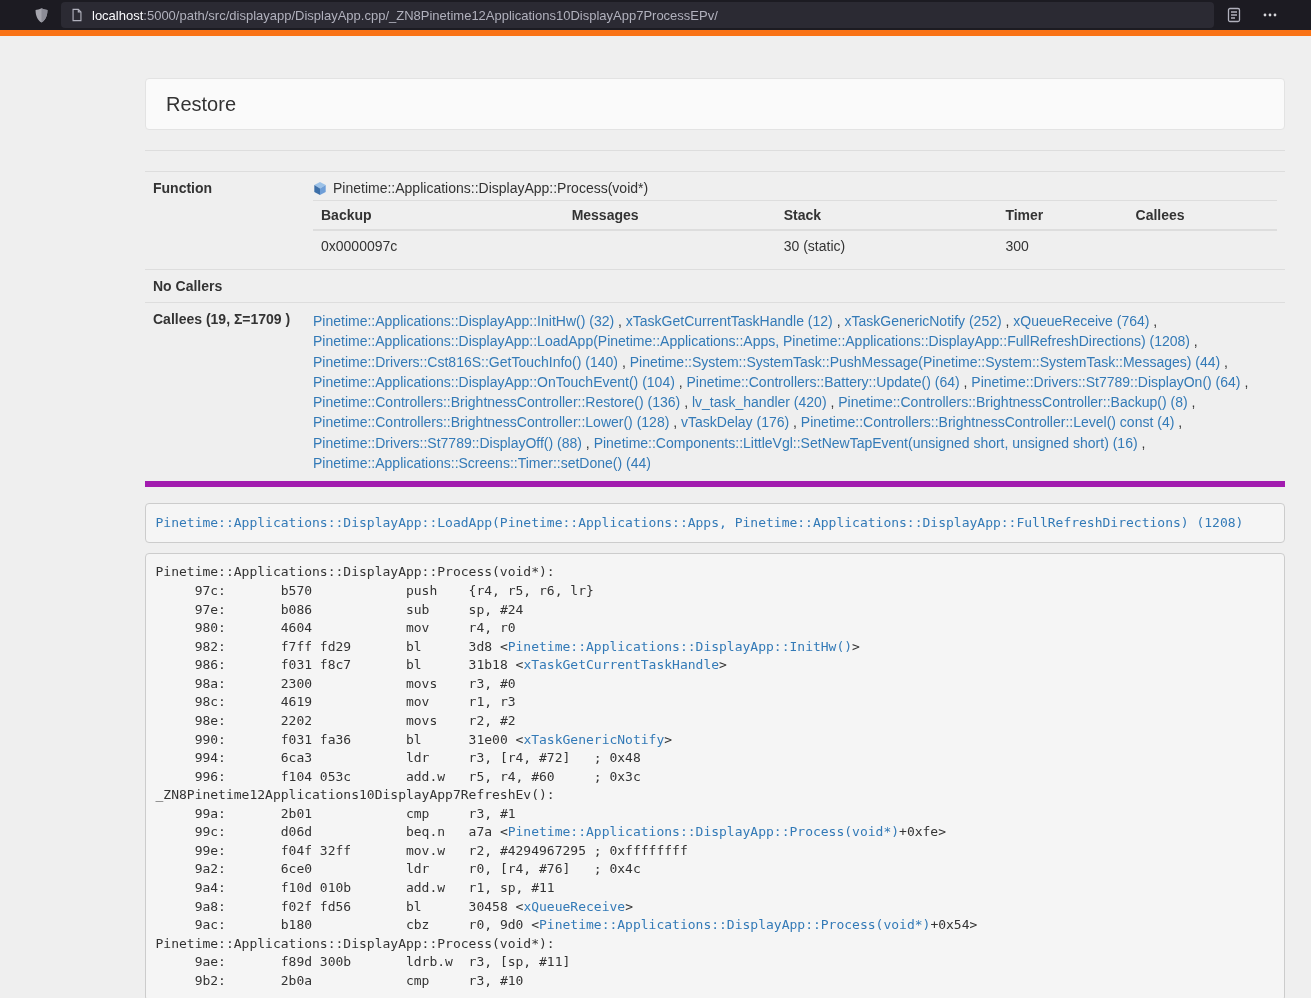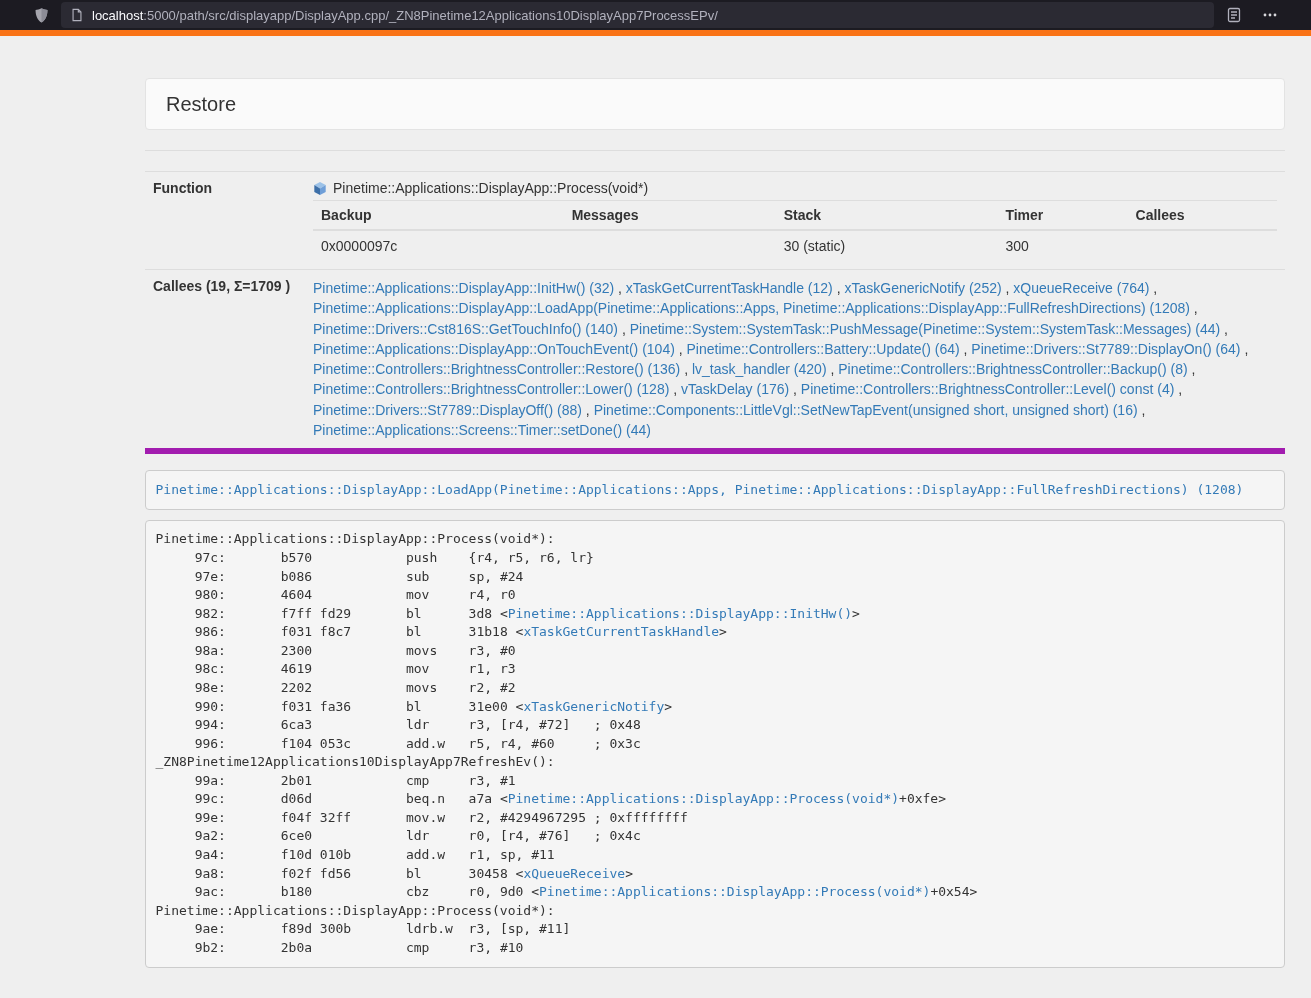--- a/index.html
+++ b/index.html
@@ -129,20 +129,24 @@
                   <td></td>
                   <td>30 (static)</td>
                   <td>300</td>
                   <td></td>
                 </tr>
               </tbody>
           </table>
         </td>
       </tr>
       <tr>
+        <th>No Callers</th>
+        <td></td>
+      </tr>
+      <tr>
         <th>Callees (19, Σ=1709 )</th>
         <td class="callees" id="callees-cell"><a href="#">Pinetime::Applications::DisplayApp::InitHw() (32)</a> , <a href="#">xTaskGetCurrentTaskHandle (12)</a> , <a href="#">xTaskGenericNotify (252)</a> , <a href="#">xQueueReceive (764)</a> , <a href="#">Pinetime::Applications::DisplayApp::LoadApp(Pinetime::Applications::Apps, Pinetime::Applications::DisplayApp::FullRefreshDirections) (1208)</a> , <a href="#">Pinetime::Drivers::Cst816S::GetTouchInfo() (140)</a> , <a href="#">Pinetime::System::SystemTask::PushMessage(Pinetime::System::SystemTask::Messages) (44)</a> , <a href="#">Pinetime::Applications::DisplayApp::OnTouchEvent() (104)</a> , <a href="#">Pinetime::Controllers::Battery::Update() (64)</a> , <a href="#">Pinetime::Drivers::St7789::DisplayOn() (64)</a> , <a href="#">Pinetime::Controllers::BrightnessController::Restore() (136)</a> , <a href="#">lv_task_handler (420)</a> , <a href="#">Pinetime::Controllers::BrightnessController::Backup() (8)</a> , <a href="#">Pinetime::Controllers::BrightnessController::Lower() (128)</a> , <a href="#">vTaskDelay (176)</a> , <a href="#">Pinetime::Controllers::BrightnessController::Level() const (4)</a> , <a href="#">Pinetime::Drivers::St7789::DisplayOff() (88)</a> , <a href="#">Pinetime::Components::LittleVgl::SetNewTapEvent(unsigned short, unsigned short) (16)</a> , <a href="#">Pinetime::Applications::Screens::Timer::setDone() (44)</a></td>
       </tr>
     </tbody>
   </table>
 
   <pre class="snippet"><a href="#">Pinetime::Applications::DisplayApp::LoadApp(Pinetime::Applications::Apps, Pinetime::Applications::DisplayApp::FullRefreshDirections) (1208)</a></pre>
 
   <pre class="asm" id="asm">Pinetime::Applications::DisplayApp::Process(void*):
      97c:	b570      	push	{r4, r5, r6, lr}

